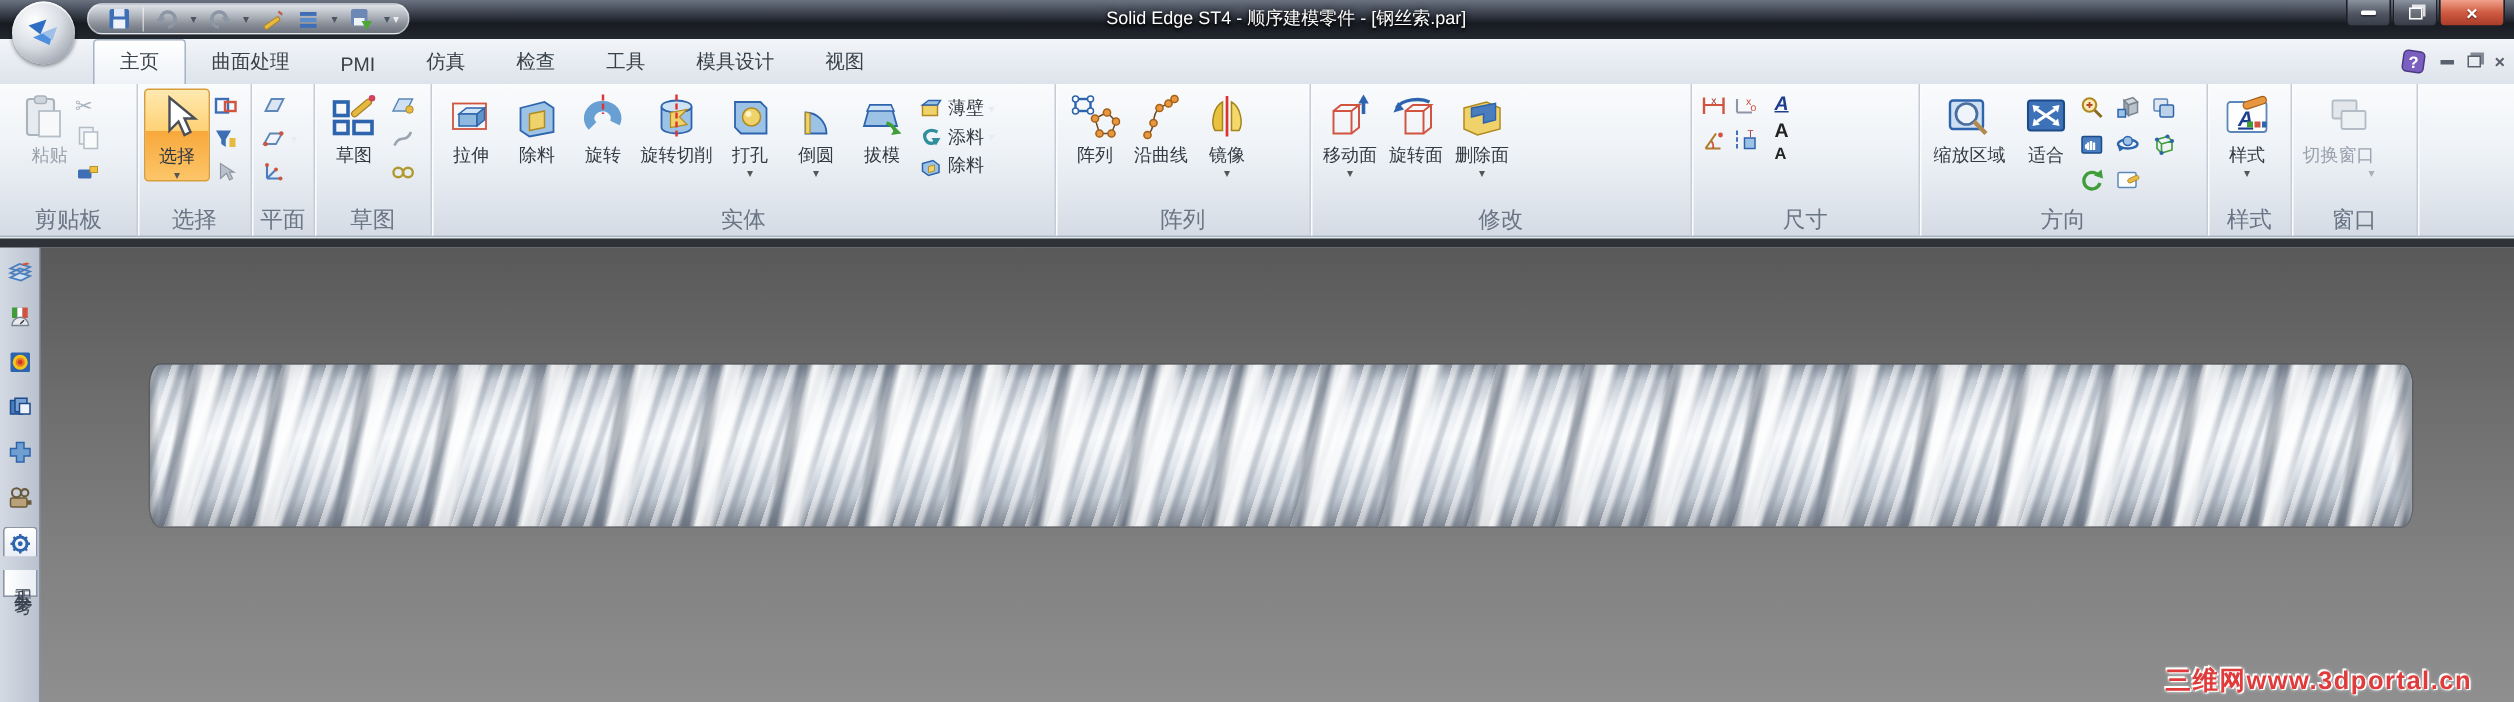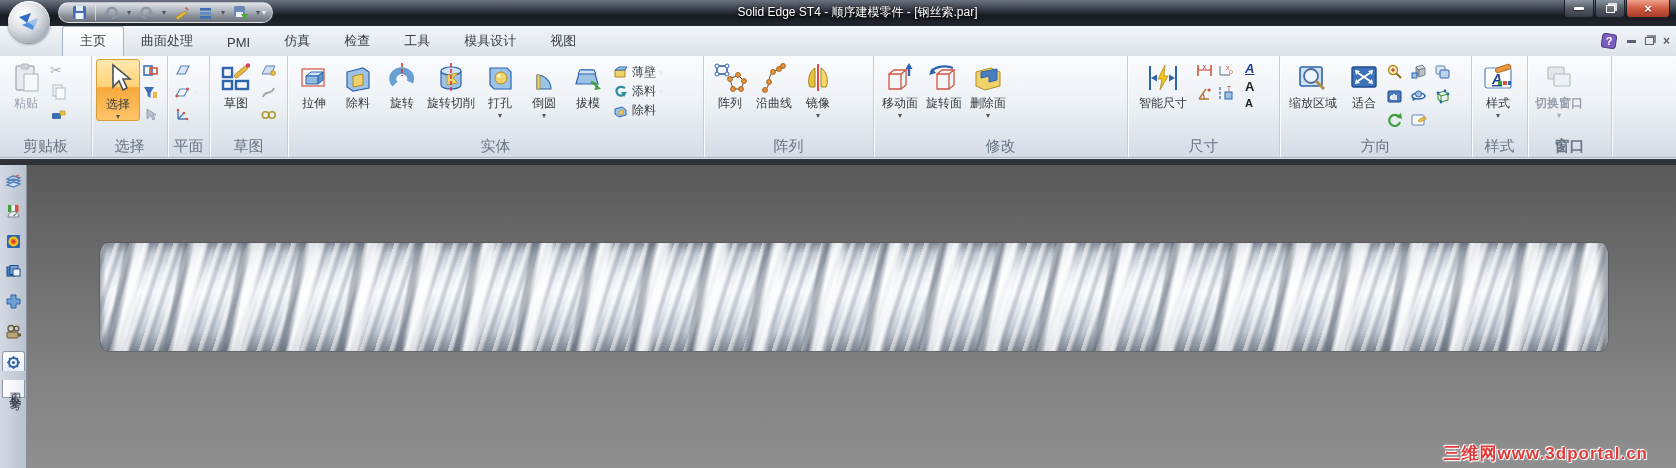--- a/index.html
+++ b/index.html
@@ -33,21 +33,21 @@
   .doc-controls .g { color:#59616e; font-weight:bold; font-size:12px; line-height:1; }
   .g-min { width:9px; height:3px; background:#59616e; }
   .g-restore { width:9px; height:8px; border:1px solid #59616e; box-shadow:2px -2px 0 0 rgba(89,97,110,.7); }
 
   
   .ribbon { position:relative; height:102px; background:linear-gradient(180deg,#fafbfd 0%,#eef2f6 45%,#dee4ec 80%,#d4dbe4 100%); border-bottom:1px solid #aab4c0; display:flex; align-items:stretch; }
   .grp { position:relative; padding:3px 4px 17px; border-right:1px solid #c5ccd6; box-shadow:1px 0 0 #fbfcfe; display:flex; align-items:flex-start; }
   .grp-label { position:absolute; left:0; right:0; bottom:1px; text-align:center; font-size:15px; color:#6a7585; }
   .bigbtn { display:flex; flex-direction:column; align-items:center; justify-content:flex-start; gap:1px; padding:3px 3px 0; border-radius:3px; font-size:12px; color:#333a42; min-width:44px; }
   .bigbtn .chevd { font-size:8px; color:#555; line-height:.8; }
-  .bigbtn.disabled { color:#98a1ad; }
+  .bigbtn.disabled { color:#98a1ad;align-items:flex-end; }
   .selbtn { background:linear-gradient(180deg,#ffe9b0,#ffd175 45%,#f8a83c 46%,#fcc569); border:1px solid #d99e3c; border-radius:3px; }
   .smallcol { display:flex; flex-direction:column; justify-content:flex-start; gap:5px; padding:3px 2px; }
   .smallrow { display:flex; align-items:center; gap:3px; font-size:12px; color:#333a42; }
   .i16 { width:17px; height:17px; flex:0 0 auto; }
   .i32 { width:34px; height:32px; }
   .vsep-mini { width:1px; background:#c5ccd6; margin:6px 3px; }
   .a-glyph { font-size:13px; font-weight:bold; color:#1d3d8f; line-height:1; }
 
   
   .viewport { position:absolute; top:159px; left:0; right:0; bottom:0; background:linear-gradient(180deg,#595959 0%,#6e6e6e 35%,#828282 70%,#8f8f8f 100%); border-top:6px solid #2f3338; overflow:hidden; }
@@ -407,30 +407,20 @@
           <path d="M5,10 L20,6 L29,10 L29,24 L14,28 L5,24 Z" fill="#f0d26a" stroke="#b08a20" stroke-width="1"></path>
           <path d="M10,10 L26,7 L26,18 L18,20 L18,14 L10,16 Z" fill="#4a7dbd" stroke="#2e64ad" stroke-width="1"></path>
         </svg>
         <span>删除面</span>
         <span class="chevd">▾</span>
       </div>
       <div class="grp-label">修改</div>
     </div>
 
     <div class="grp" style="width:152px;">
-      <div class="bigbtn" style="min-width:62px;">
-        <svg class="i32" viewBox="0 0 34 32">
-          <line x1="4" y1="4" x2="4" y2="28" stroke="#2e64ad" stroke-width="2"></line>
-          <line x1="30" y1="4" x2="30" y2="28" stroke="#2e64ad" stroke-width="2"></line>
-          <polygon points="5,16 11,12.5 11,19.5" fill="#2e64ad"></polygon>
-          <polygon points="29,16 23,12.5 23,19.5" fill="#2e64ad"></polygon>
-          <polygon points="19,3 12,17 16,17 14,28 22,14 18,14" fill="#f5c518" stroke="#b08a20" stroke-width=".8"></polygon>
-        </svg>
-        <span>智能尺寸</span>
-      </div>
       <div class="smallcol" style="gap:6px;">
         <svg class="i16" viewBox="0 0 17 17">
           <line x1="2" y1="3" x2="2" y2="14" stroke="#d0543f" stroke-width="1.6"></line>
           <line x1="15" y1="3" x2="15" y2="14" stroke="#d0543f" stroke-width="1.6"></line>
           <line x1="2" y1="8" x2="15" y2="8" stroke="#d0543f" stroke-width="1.2"></line>
           <text x="8.5" y="7" text-anchor="middle" font-size="7" fill="#a33" font-family="Liberation Sans, sans-serif">x</text>
         </svg>
         <svg class="i16" viewBox="0 0 17 17">
           <path d="M3,14 L13,14 M3,14 L10,4" stroke="#b07a2a" stroke-width="1.4" fill="none"></path>
           <path d="M8,14 A6 6 0 0 0 7,9" stroke="#d0543f" stroke-width="1.2" fill="none"></path>
@@ -532,21 +522,21 @@
           <rect x="17" y="19" width="4" height="4" fill="#3f9e3a"></rect>
             <rect x="22" y="19" width="4" height="4" fill="#d0543f"></rect>
             <rect x="27" y="19" width="3" height="4" fill="#2e64ad"></rect>
         </svg>
         <span>样式</span>
         <span class="chevd">▾</span>
       </div>
       <div class="grp-label">样式</div>
     </div>
 
-    <div class="grp" style="width:84px;font-weight:bold;">
+    <div class="grp" style="width:84px;">
       <div class="bigbtn disabled">
         <svg class="i32" viewBox="0 0 34 32">
           <rect x="6" y="5" width="16" height="12" rx="1" fill="#e3e7ec" stroke="#b4bcc6" stroke-width="1.2"></rect>
           <rect x="12" y="12" width="16" height="12" rx="1" fill="#eef1f4" stroke="#b4bcc6" stroke-width="1.2"></rect>
         </svg>
         <span>切换窗口</span>
         <span class="chevd" style="color:#a8b0ba;">▾</span>
       </div>
       <div class="grp-label">窗口</div>
     </div>

